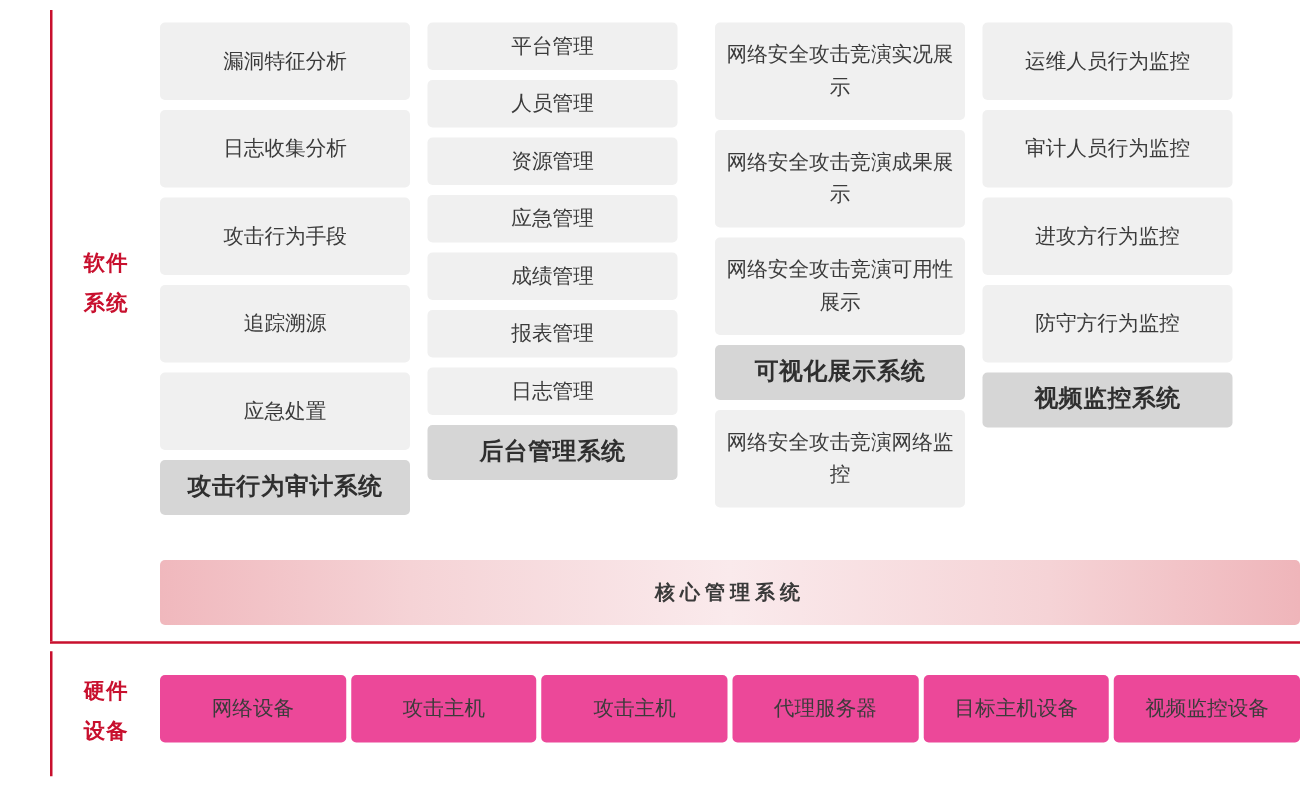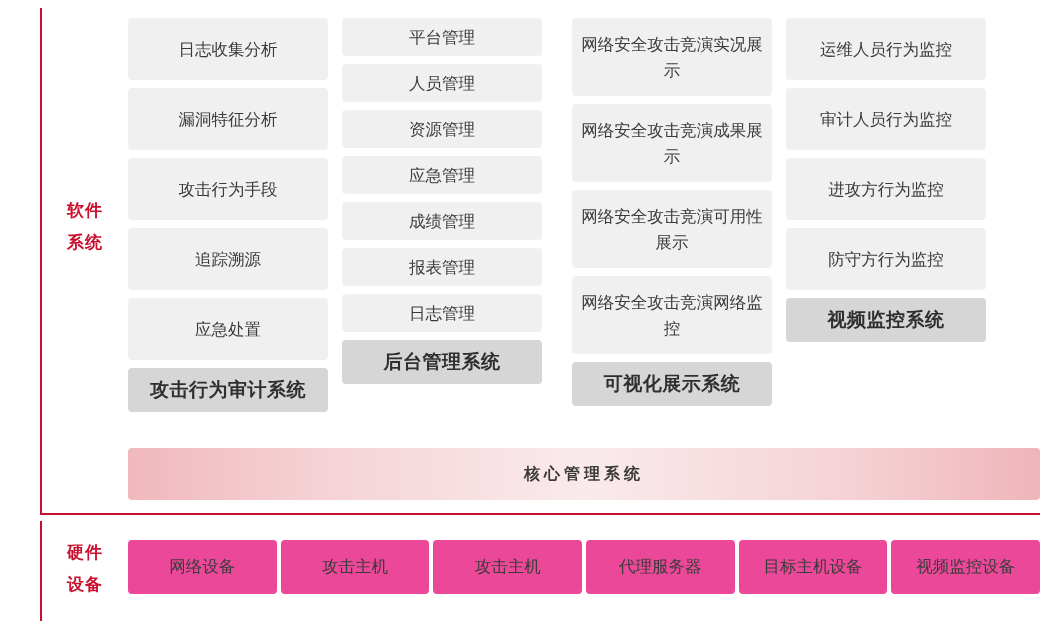--- a/index.html
+++ b/index.html
@@ -164,22 +164,22 @@
   </div>
 
   <div class="side-label side-label-hardware">
     <div>硬件</div>
     <div>设备</div>
   </div>
 
   <div class="columns">
 
     <div class="column col-1">
+      <div class="cell">漏洞特征分析</div>
       <div class="cell">日志收集分析</div>
-      <div class="cell">漏洞特征分析</div>
       <div class="cell">攻击行为手段</div>
       <div class="cell">追踪溯源</div>
       <div class="cell">应急处置</div>
       <div class="cell footer-cell">攻击行为审计系统</div>
     </div>
 
     <div class="column col-2">
       <div class="cell">平台管理</div>
       <div class="cell">人员管理</div>
       <div class="cell">资源管理</div>
@@ -187,22 +187,22 @@
       <div class="cell">成绩管理</div>
       <div class="cell">报表管理</div>
       <div class="cell">日志管理</div>
       <div class="cell footer-cell">后台管理系统</div>
     </div>
 
     <div class="column col-3">
       <div class="cell">网络安全攻击竞演实况展示</div>
       <div class="cell">网络安全攻击竞演成果展示</div>
       <div class="cell">网络安全攻击竞演可用性展示</div>
+      <div class="cell footer-cell">可视化展示系统</div>
       <div class="cell">网络安全攻击竞演网络监控</div>
-      <div class="cell footer-cell">可视化展示系统</div>
     </div>
 
     <div class="column col-4">
       <div class="cell">运维人员行为监控</div>
       <div class="cell">审计人员行为监控</div>
       <div class="cell">进攻方行为监控</div>
       <div class="cell">防守方行为监控</div>
       <div class="cell footer-cell">视频监控系统</div>
     </div>
 

